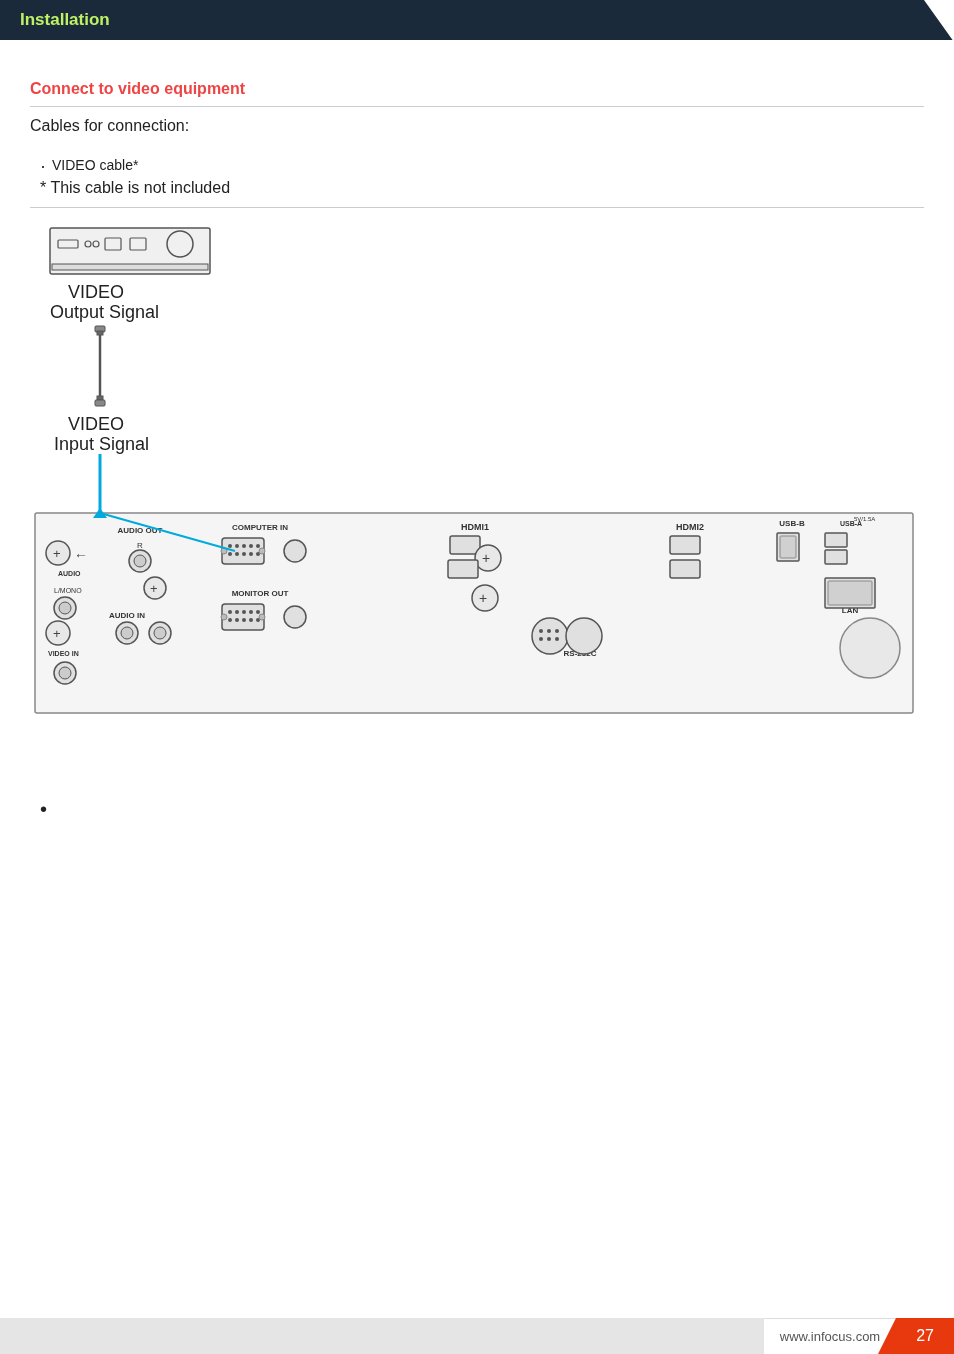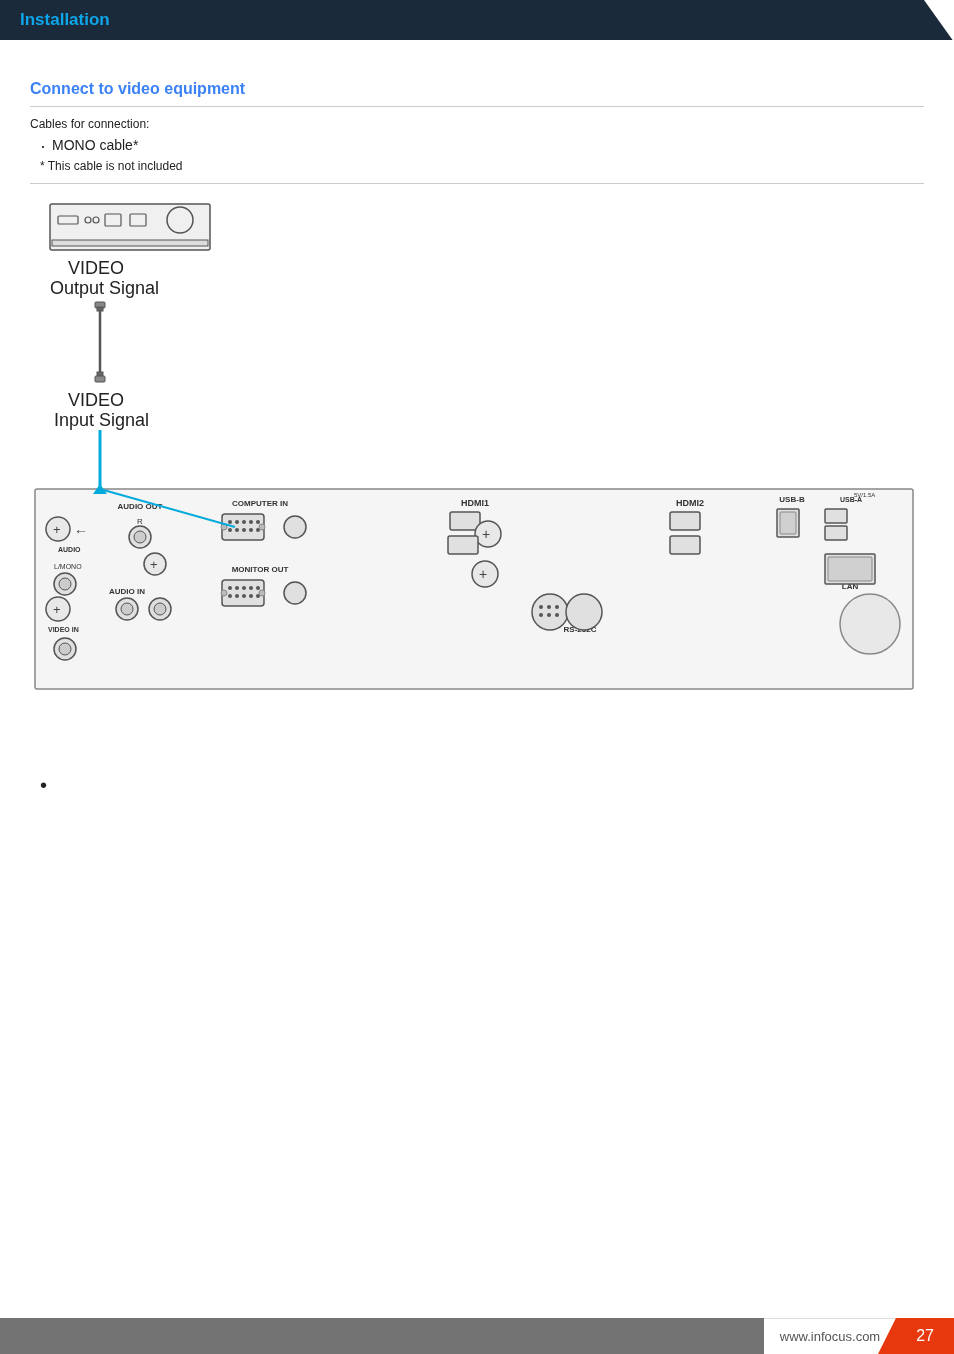--- a/index.html
+++ b/index.html
@@ -23,75 +23,75 @@
     }
     .header-bar::after {
       content: '';
       position: absolute;
       right: 0; top: 0;
       width: 0; height: 0;
       border-top: 42px solid #ffffff;
       border-left: 30px solid transparent;
     }
     .header-title {
-      color: #0ea5e9;
+      color: #bef264;
       font-size: 17px;
       font-weight: bold;
     }
 
     
     .main {
       padding: 20px 30px 80px 30px;
     }
 
     .section-title {
-      color: #3b82f6;
+      color: #ef4444;
       font-size: 16px;
       font-weight: bold;
       margin-bottom: 8px;
       margin-top: 20px;
     }
 
     hr.divider {
       border: none;
       border-top: 1px solid #ccc;
       margin-bottom: 10px;
     }
 
     .cables-text {
-      font-size: 12px;
-      margin-bottom: 6px;
+      font-size: 16px;
+      margin-bottom: 22px;
     }
 
     .bullet-item {
       display: flex;
       align-items: flex-start;
       font-size: 14px;
       margin-left: 10px;
       margin-bottom: 3px;
     }
     .bullet-dot {
       margin-right: 6px;
       font-size: 18px;
       line-height: 1;
     }
 
     .note-text {
-      font-size: 12px;
+      font-size: 16px;
       margin-left: 10px;
       margin-top: 4px;
       margin-bottom: 10px;
     }
 
     
     .footer {
       position: absolute;
       bottom: 0; left: 0; right: 0;
       height: 36px;
-      background: #737373;
+      background: #e5e5e5;
       display: flex;
       align-items: flex-start;
       justify-content: flex-end;
     }
     .footer-right {
       display: flex;
       align-items: stretch;
       height: 36px;
     }
     .footer-url {
@@ -155,21 +155,21 @@
 
 <div class="main">
 
   <div class="section-title">Connect to video equipment</div>
   <hr class="divider">
 
   <div class="cables-text">Cables for connection:</div>
 
   <div class="bullet-item">
     <span class="bullet-dot">·</span>
-    <span>MONO cable*</span>
+    <span>VIDEO cable*</span>
   </div>
 
   <div class="note-text">* This cable is not included</div>
   <hr class="divider">
 
   <div class="diagram-svg-container">
     <svg width="890" height="540" viewBox="0 0 890 540" xmlns="http://www.w3.org/2000/svg">
 
       <rect x="20" y="10" width="160" height="46" rx="2" fill="#f0f0f0" stroke="#555" stroke-width="1.5"></rect>
 

